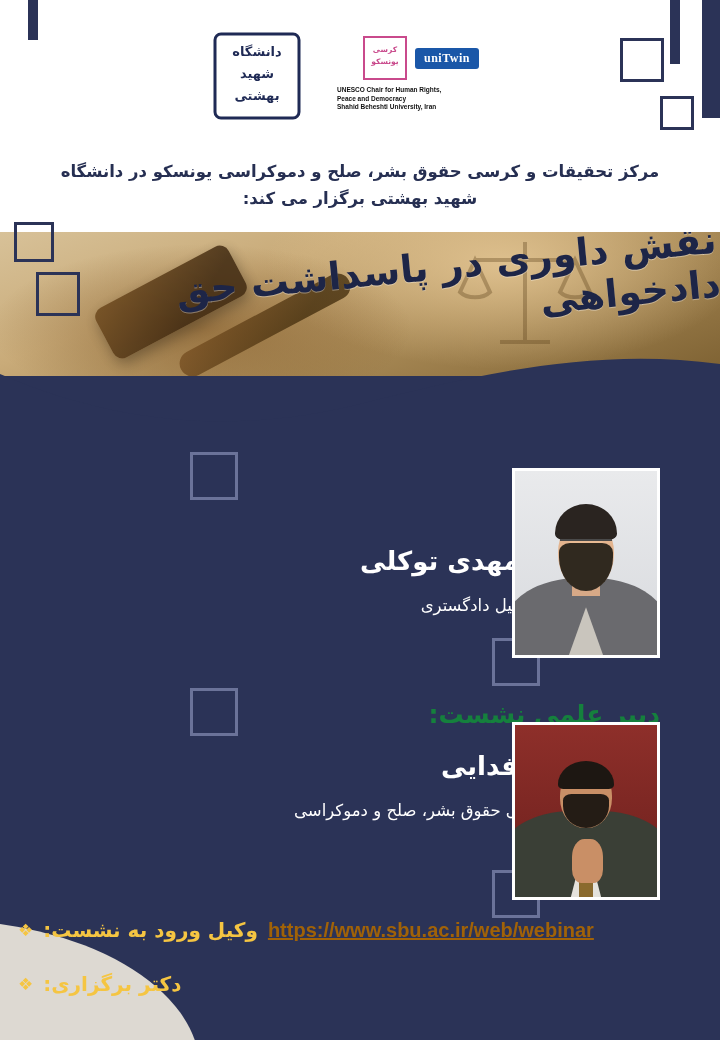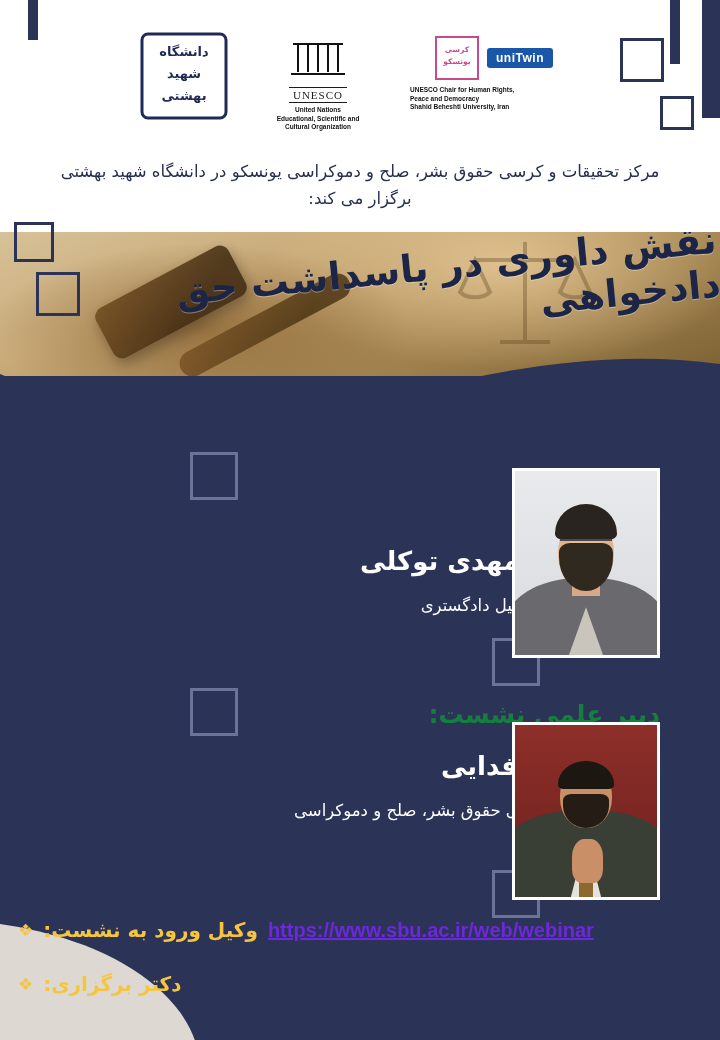--- a/index.html
+++ b/index.html
@@ -57,42 +57,42 @@
     direction: ltr;
     font-family: "Liberation Sans", sans-serif;
     font-size: 6.5px; line-height: 8.5px; color: #111; font-weight: bold;
   }
 
   
   .chair-block { width: 180px; padding-top: 6px; }
   .chair-logos { display: flex; flex-direction: row; justify-content: center; align-items: center; gap: 8px; }
   .unitwin {
     background: #1a57a8; color: #fff;
-    font-family: Liberation Sans, sans-serif;
+    font-family: Liberation Serif, serif;
     font-size: 12px; font-weight: bold; letter-spacing: .5px;
     padding: 3px 9px; border-radius: 3px; direction: ltr;
   }
   .chair-badge {
     width: 44px; height: 44px; border: 2px solid #c94a8c;
     display: flex; align-items: center; justify-content: center;
   }
   .chair-text {
     direction: ltr; text-align: left;
     font-family: "Liberation Sans", sans-serif;
     font-size: 6.5px; line-height: 8.5px; color: #111; font-weight: bold;
     margin-top: 6px; padding-left: 6px;
   }
 
   
   .intro {
     position: absolute;
     top: 158px; left: 60px; width: 600px;
     text-align: center;
     color: #262f52;
-    font-size: 16.5px; font-weight: normal; line-height: 27px;
+    font-size: 16.5px; font-weight: bold; line-height: 27px;
     direction: rtl;
     z-index: 7;
   }
 
   
   .title-band {
     position: absolute;
     top: 216px; left: 0; width: 720px; height: 160px;
     background:
       radial-gradient(ellipse 300px 120px at 28% 70%, rgba(120,78,30,.55), rgba(120,78,30,0) 70%),
@@ -227,21 +227,21 @@
 
   
   .footer-line {
     position: absolute; z-index: 10; direction: rtl;
     display: flex; flex-direction: row-reverse; align-items: center;
     gap: 10px; justify-content: flex-start;
   }
   .diamond { color: #f5c542; font-size: 17px; line-height: 1; }
   .f-label { color: #f5c542; font-size: 20px; font-weight: bold; }
   .f-link {
-    color: #6d28d9; font-size: 20px; font-weight: bold;
+    color: #a16207; font-size: 20px; font-weight: bold;
     direction: ltr; font-family: "Liberation Sans", sans-serif;
   }
   .f-value { color: #ffffff; font-size: 20px; font-weight: bold; }
 
   
   .bottom-curve {
     position: absolute; left: -60px; bottom: -30px;
     width: 260px; height: 150px; z-index: 2;
     background: rgba(235,230,220,.93);
     border-radius: 0 100% 0 0 / 0 100% 0 0;
@@ -289,37 +289,20 @@
       <svg viewBox="0 0 96 92" width="96" height="92">
         <rect x="6" y="4" width="84" height="84" rx="6" fill="none" stroke="#1f2a55" stroke-width="3"></rect>
         <g fill="#1f2a55" font-family="DejaVu Sans" font-size="13" font-weight="bold">
           <text x="48" y="26" text-anchor="middle">دانشگاه</text>
           <text x="48" y="48" text-anchor="middle">شهید</text>
           <text x="48" y="70" text-anchor="middle">بهشتی</text>
         </g>
       </svg>
     </div>
 
-    <div class="logo-block unesco-logo">
-      <div class="unesco-mark">
-        <svg viewBox="0 0 62 46" width="62" height="46">
-          <g stroke="#111" stroke-width="2" fill="none">
-            <line x1="6" y1="10" x2="56" y2="10"></line>
-            <line x1="11" y1="10" x2="11" y2="38"></line>
-            <line x1="21" y1="10" x2="21" y2="38"></line>
-            <line x1="31" y1="10" x2="31" y2="38"></line>
-            <line x1="41" y1="10" x2="41" y2="38"></line>
-            <line x1="51" y1="10" x2="51" y2="38"></line>
-            <line x1="4" y1="40" x2="58" y2="40"></line>
-          </g>
-        </svg>
-      </div>
-      <div class="unesco-word">UNESCO</div>
-      <div class="unesco-sub">United Nations<br>Educational, Scientific and<br>Cultural Organization</div>
-    </div>
 
     <div class="logo-block chair-block">
       <div class="chair-logos">
         <div class="unitwin">uniTwin</div>
         <div class="chair-badge">
           <svg viewBox="0 0 40 40" width="38" height="38">
             <g fill="#c94a8c" font-family="DejaVu Sans" font-size="8" font-weight="bold">
               <text x="20" y="14" text-anchor="middle">کرسی</text>
               <text x="20" y="26" text-anchor="middle">یونسکو</text>
             </g>

